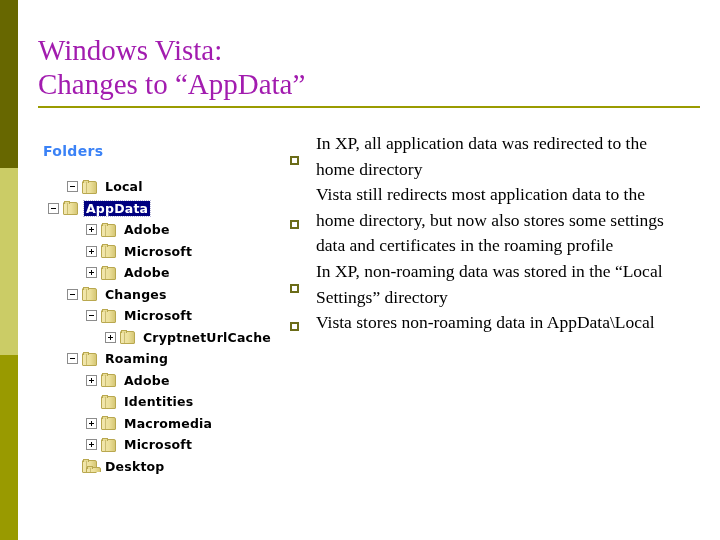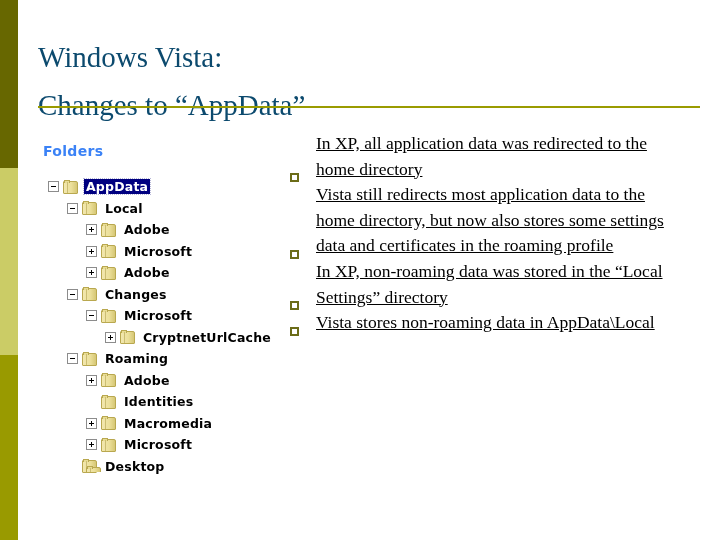--- a/index.html
+++ b/index.html
@@ -25,24 +25,24 @@
   .band-top    { top: 0;     height: 168px; background: #676700; }
   .band-mid    { top: 168px; height: 187px; background: #cbcc66; }
   .band-bottom { top: 355px; height: 185px; background: #999a00; }
 
   
   .title {
     position: absolute;
     left: 38px;
     top: 33px;
     width: 640px;
-    color: #0c4a6e;
+    color: #a21caf;
     font-family: "Liberation Serif", "DejaVu Serif", serif;
     font-size: 29px;
-    line-height: 48px;
+    line-height: 34px;
     letter-spacing: 0px;
     white-space: pre-line;
   }
   .title-rule {
     position: absolute;
     left: 38px;
     top: 106px;
     width: 662px;
     height: 2px;
     background: #9a9b00;
@@ -50,23 +50,22 @@
 
   
   .bullets {
     position: absolute;
     left: 290px;
     top: 131px;
     width: 398px;
   }
   .bullet-row {
     display: flex;
-    align-items: flex-end;
+    align-items: center;
     margin-bottom: 0px;
-    text-decoration: underline;
   }
   .bullet-marker {
     flex: 0 0 auto;
     width: 9px;
     height: 9px;
     border: 2px solid #6b6c18;
     background: #ffffff;
     box-sizing: border-box;
     margin-top: 8px;
     margin-right: 17px;
@@ -204,41 +203,41 @@
   <div class="band band-mid"></div>
   <div class="band band-bottom"></div>
 
   <div class="title">Windows Vista:
 Changes to “AppData”</div>
   <div class="title-rule"></div>
 
   <div class="tree-pane">
     <div class="tree-header">Folders</div>
     <div class="tree-rows" id="tree-rows">
+        <div class="tree-row" style="padding-left: 29px;">
+          <span class="expander">
+            <span class="hbar"></span>
+          </span>
+          <span class="folder-ico">
+            <span class="back"></span>
+            <span class="tab"></span>
+            <span class="spine"></span>
+          </span>
+          <span class="node-label">Local</span>
+        </div>
         <div class="tree-row" style="padding-left: 10px;">
           <span class="expander">
             <span class="hbar"></span>
           </span>
           <span class="folder-ico">
             <span class="back"></span>
             <span class="tab"></span>
             <span class="spine"></span>
           </span>
           <span class="node-label selected" style="background: rgb(0, 0, 128); color: rgb(255, 255, 255);">AppData</span>
-        </div>
-        <div class="tree-row" style="padding-left: 29px;">
-          <span class="expander">
-            <span class="hbar"></span>
-          </span>
-          <span class="folder-ico">
-            <span class="back"></span>
-            <span class="tab"></span>
-            <span class="spine"></span>
-          </span>
-          <span class="node-label">Local</span>
         </div>
         <div class="tree-row" style="padding-left: 48px;">
           <span class="expander">
             <span class="hbar"></span>
             <span class="vbar"></span>
           </span>
           <span class="folder-ico">
             <span class="back"></span>
             <span class="tab"></span>
             <span class="spine"></span>

